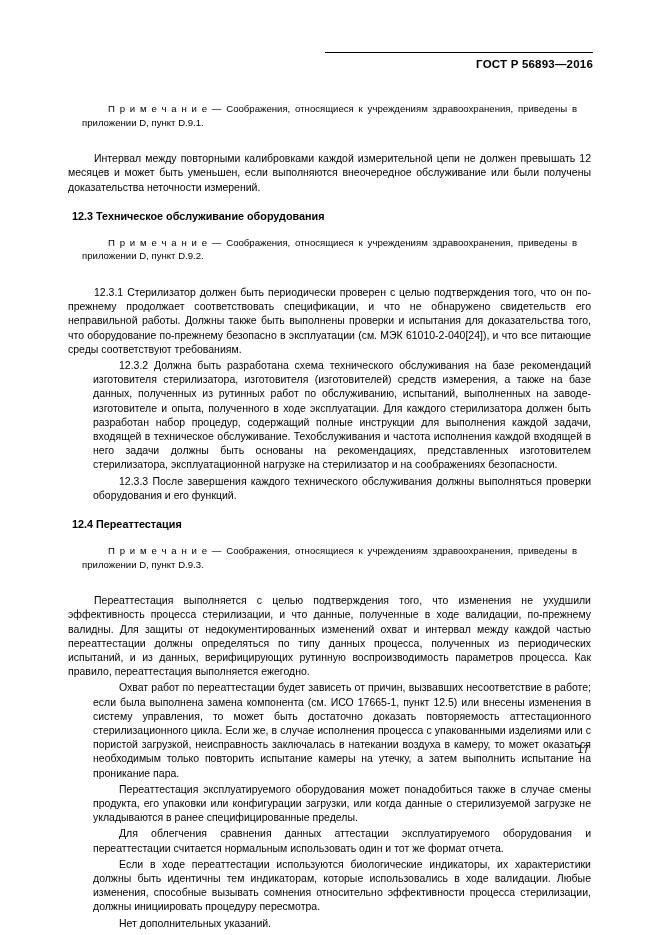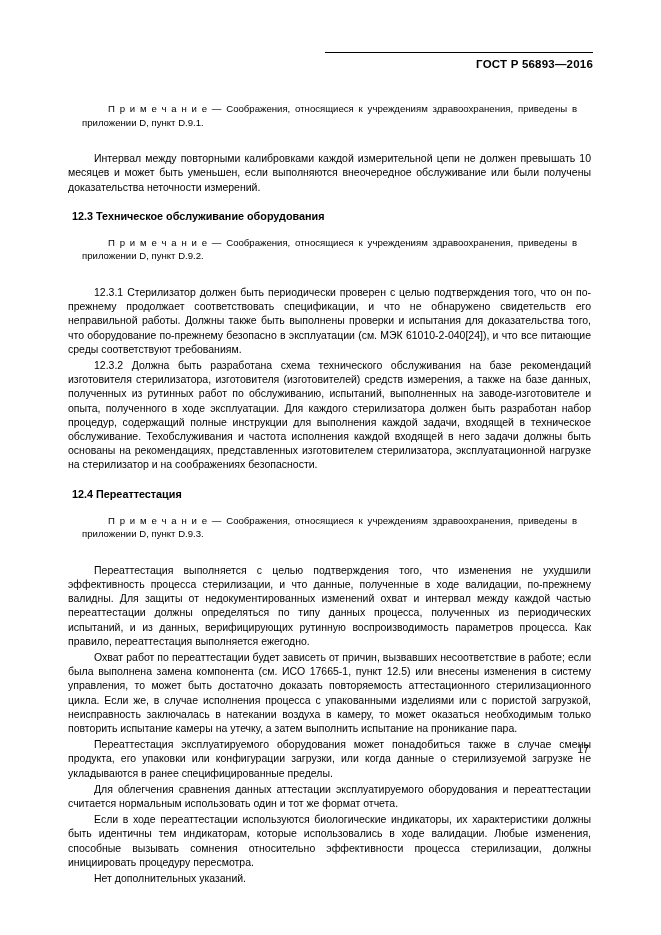--- a/index.html
+++ b/index.html
@@ -55,20 +55,21 @@
   p {
     font-size: 10.5px;
     line-height: 14.2px;
     margin: 0 0 0 0;
     text-align: justify;
     text-indent: 26px;
     hyphens: manual;
   }
   p + p {
     margin-top: 2px;
+    margin-left: 25px;
   }
   .note {
     font-size: 9.6px;
     line-height: 13.6px;
     text-align: justify;
     text-indent: 26px;
     margin: 14px;
   }
   .note-gap {
     height: 8px;
@@ -85,27 +86,28 @@
 
 <div class="page">
 
   <div class="header-rule"></div>
   <div class="header">ГОСТ Р 56893—2016</div>
 
   <div class="content">
 
     <div class="note">П р и м е ч а н и е  — Соображения, относящиеся  к учреждениям здравоохранения, приведены в приложении D, пункт  D.9.1.</div>
     <div class="note-gap"></div>
-    <p>Интервал между повторными калибровками каждой измерительной цепи не должен превышать 10 месяцев и может быть уменьшен, если выполняются внеочередное обслуживание или были получены доказательства неточности измерений.</p>
+    <p>Интервал между повторными калибровками каждой измерительной цепи не должен превышать 12 месяцев и может быть уменьшен, если выполняются внеочередное обслуживание или были получены доказательства неточности измерений.</p>
 
     <div class="heading">12.3 Техническое обслуживание оборудования</div>
     <div class="note">П р и м е ч а н и е  — Соображения, относящиеся  к учреждениям здравоохранения, приведены в приложении D, пункт  D.9.2.</div>
     <div class="note-gap"></div>
     <p>12.3.1 Стерилизатор должен быть периодически проверен с целью подтверждения того, что он по-прежнему  продолжает соответствовать спецификации, и что не обнаружено свидетельств его неправильной работы. Должны также быть выполнены проверки и испытания для доказательства того, что оборудование по-прежнему безопасно в эксплуатации (см. МЭК 61010-2-040[24]), и что все питающие среды соответствуют требованиям.</p>
     <p>12.3.2 Должна быть разработана схема технического обслуживания на базе рекомендаций изготовителя стерилизатора, изготовителя (изготовителей) средств измерения, а также на базе данных, полученных из рутинных работ по обслуживанию, испытаний, выполненных на заводе-изготовителе и опыта, полученного в ходе эксплуатации. Для каждого стерилизатора должен быть разработан набор процедур, содержащий полные инструкции для выполнения каждой задачи, входящей в техническое обслуживание. Техобслуживания и частота  исполнения каждой входящей в него задачи должны быть основаны на рекомендациях, представленных изготовителем стерилизатора, эксплуатационной нагрузке на стерилизатор и на соображениях безопасности.</p>
+    <p>12.3.3  После завершения каждого технического обслуживания должны выполняться проверки оборудования и его функций.</p>
 
     <div class="heading">12.4  Переаттестация</div>
     <div class="note">П р и м е ч а н и е  — Соображения, относящиеся  к учреждениям здравоохранения, приведены в приложении  D, пункт D.9.3.</div>
     <div class="note-gap"></div>
     <p>Переаттестация выполняется с целью подтверждения того, что изменения не ухудшили эффективность процесса стерилизации, и что данные, полученные в ходе валидации, по-прежнему валидны. Для защиты от недокументированных изменений охват и интервал между каждой частью переаттестации должны определяться по типу данных процесса, полученных из периодических испытаний, и из данных, верифицирующих рутинную воспроизводимость параметров процесса.  Как правило, переаттестация выполняется ежегодно.</p>
     <p>Охват работ по переаттестации будет зависеть от причин, вызвавших несоответствие в работе; если была выполнена замена компонента (см.  ИСО 17665-1, пункт 12.5) или внесены изменения в систему  управления,  то может быть достаточно доказать повторяемость аттестационного стерилизационного цикла.  Если же, в случае исполнения процесса с упакованными  изделиями или с пористой загрузкой, неисправность заключалась в натекании воздуха в камеру, то может оказаться необходимым только повторить испытание камеры на утечку, а затем выполнить испытание на проникание пара.</p>
     <p>Переаттестация   эксплуатируемого оборудования может понадобиться также в случае смены продукта, его упаковки или конфигурации загрузки, или когда данные о стерилизуемой загрузке не укладываются в ранее специфицированные пределы.</p>
     <p>Для облегчения сравнения данных аттестации эксплуатируемого оборудования и переаттестации считается нормальным использовать один и тот же формат отчета.</p>
     <p>Если в ходе переаттестации используются биологические индикаторы, их характеристики должны быть идентичны тем индикаторам, которые использовались в ходе валидации. Любые изменения, способные вызывать сомнения относительно эффективности процесса стерилизации, должны инициировать процедуру пересмотра.</p>
 

